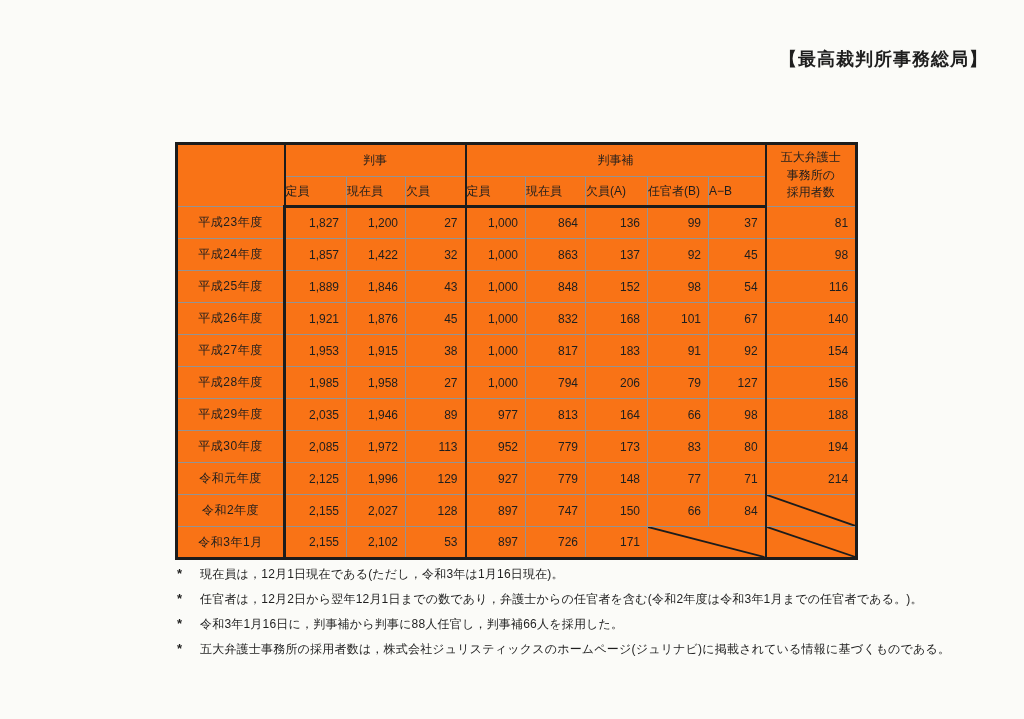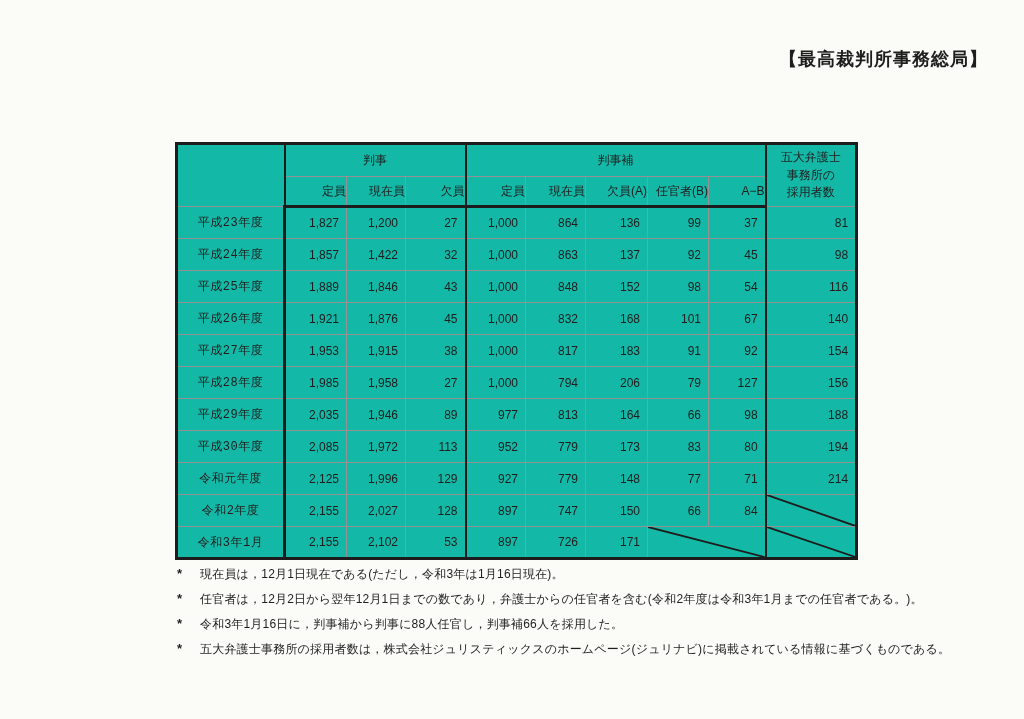--- a/index.html
+++ b/index.html
@@ -30,51 +30,50 @@
     white-space: nowrap;
   }
 
   table.staff {
     position: absolute;
     left: 175px; top: 142px;
     width: 680px;
     border-collapse: collapse;
     table-layout: fixed;
     border: 3px solid #1c1c1c;
-    background: #14b8a6;
+    background: #f97316;
   }
   table.staff th, table.staff td {
     border: 1px solid #939393;
     font-size: 12px;
     font-weight: normal;
     overflow: hidden;
   }
   tr.h1 { height: 33px; }
   tr.h2 { height: 30px; }
   tbody tr { height: 32px; }
 
   th.grp { text-align: center; font-weight: 500; }
-  tr.h2 th { text-align: right; font-weight: 500; border-bottom: 3px solid #1c1c1c; }
+  tr.h2 th { text-align: left; font-weight: 500; border-bottom: 3px solid #1c1c1c; }
   th.corner-cell { border-right: 3px solid #1c1c1c; border-bottom: 3px solid #1c1c1c; }
   th.lastcol {
     border-bottom: 3px solid #1c1c1c;
     text-align: center;
     white-space: pre-line;
     line-height: 1.45;
     font-weight: 500;
   }
   .gs { border-left: 2.5px solid #1c1c1c !important; }
   .ls { border-left: 2.5px solid #1c1c1c !important; margin-left: 45px; }
 
   tbody th.rowlabel {
     text-align: center;
     font-weight: normal;
     border-right: 3px solid #1c1c1c;
     letter-spacing: 0.5px;
-    font-family: Liberation Mono, monospace;
   }
   td.num {
     text-align: right;
     padding-right: 7px;
     font-variant-numeric: tabular-nums;
   }
   td.diag { position: relative; padding: 0; }
   td.diag svg { position: absolute; inset: 0; width: 100%; height: 100%; display: block; }
   td.diag line { stroke: #1c1c1c; stroke-width: 1.8; }
 

